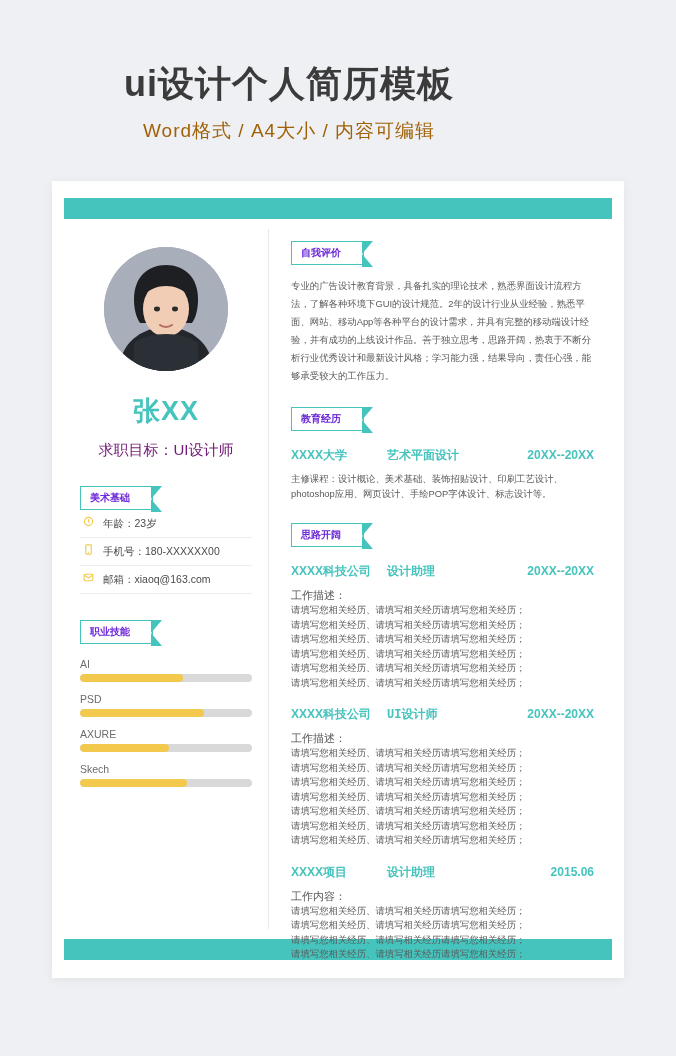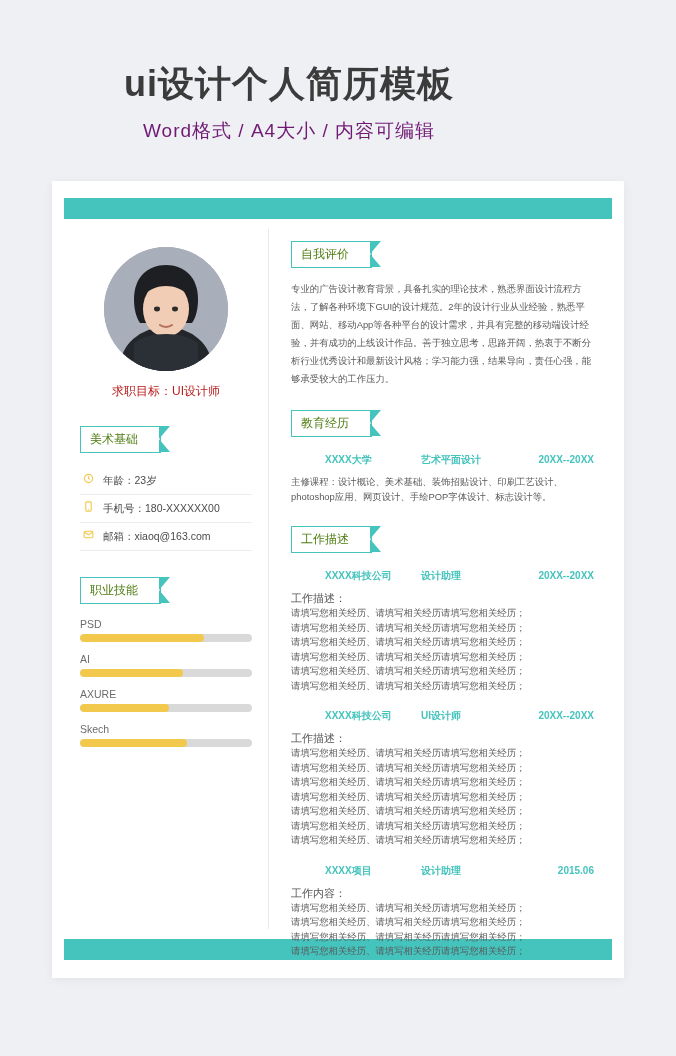--- a/index.html
+++ b/index.html
@@ -11,21 +11,21 @@
   }
   .page { width: 578px; height: 1056px; position: relative; }
 
   
   .promo { text-align: center; padding-top: 62px; }
   .promo-title {
     font-size: 36px; font-weight: bold; color: #3b3b3b;
     letter-spacing: 1px; line-height: 44px;
   }
   .promo-sub {
-    font-size: 19px; color: #701a75; margin-top: 12px; letter-spacing: 1px;
+    font-size: 19px; color: #a16207; margin-top: 12px; letter-spacing: 1px;
   }
 
   
   .sheet {
     position: absolute; left: 52px; top: 181px;
     width: 572px; height: 797px;
     background: #ffffff;
     box-shadow: 0 2px 10px rgba(0,0,0,0.06);
   }
   .bar-top {
@@ -50,39 +50,39 @@
   .photo {
     width: 124px; height: 124px; border-radius: 50%;
     background: #a9aebb; overflow: hidden; position: relative;
   }
   .photo svg { display: block; }
   .name {
     text-align: center; color: #45c3bd; font-size: 27px; font-weight: bold;
     margin-top: 22px; letter-spacing: 1px;
   }
   .target {
-    text-align: center; color: #b91c1c; font-size: 12px; margin-top: 12px;
+    text-align: center; color: #701a75; font-size: 15px; margin-top: 12px;
   }
 
   .sec-tag {
     position: relative; display: inline-block;
-    border: 1.5px solid #45c3bd; color: #4d7c0f;
-    font-size: 12px; font-weight: normal;
+    border: 1.5px solid #45c3bd; color: #6d28d9;
+    font-size: 10px; font-weight: bold;
     padding: 4px 22px 4px 9px; background: #fff;
   }
   .sec-tag::after {
     content: ""; position: absolute; right: -10px; top: -1.5px;
     width: 0; height: 0;
     border-top: 13px solid #45c3bd;
     border-bottom: 13px solid #45c3bd;
     border-right: 11px solid transparent;
   }
   .sec-tag-wrap { margin-top: 26px; }
 
-  .info-list { margin-top: 14px; }
+  .info-list { }
   .info-row {
     display: flex; align-items: flex-start; gap: 8px;
     padding: 6px 2px 7px 2px; border-bottom: 1px solid #ededed;
     font-size: 10.5px; color: #4a4a4a; line-height: 14px;
   }
   .info-ico { color: #f2c94c; width: 13px; flex: 0 0 13px; text-align: center; }
   .info-ico svg { display:block; margin: 0 auto; }
 
   .skills { margin-top: 14px; }
   .skill { margin-bottom: 11px; }
@@ -90,24 +90,24 @@
   .bar-bg { height: 8px; background: #d9d9d9; border-radius: 4px; overflow: hidden; }
   .bar-fg { height: 8px; background: #f2c94c; border-radius: 4px; }
 
   
   .right { flex: 1; padding: 12px 18px 0 22px; }
   .body-text {
     font-size: 9.4px; color: #5a5a5a; line-height: 18px; margin-top: 12px;
   }
   .job-head {
     display: flex; align-items: baseline; margin-top: 16px;
-    font-size: 10px; font-weight: bold; color: #45c3bd; margin-left: 34px;
+    font-size: 12px; font-weight: bold; color: #45c3bd;
   }
   .job-head .c1 { width: 96px; }
-  .job-head .c2 { flex: 1; }
+  .job-head .c2 { flex: 1; font-family: Liberation Mono, monospace; }
   .job-head .c3 { text-align: right; }
   .edu-courses { font-size: 9.4px; color: #5a5a5a; line-height: 15px; margin-top: 7px; }
   .sub-label { font-size: 11px; color: #555; margin-top: 8px; }
   .lines { }
   .lines div { font-size: 9.4px; color: #5a5a5a; line-height: 14.5px; }
   .right .sec-tag-wrap { margin-top: 22px; }
   .right .sec-tag-wrap:first-child { margin-top: 0; }
 </style>
 </head>
 <body>
@@ -135,20 +135,21 @@
               <ellipse cx="62" cy="62" rx="23" ry="28" fill="#f0cdb4"></ellipse>
               <path d="M39 48c4-16 14-24 23-24s19 8 23 24c-8-6-14-9-23-9s-15 3-23 9z" fill="#1d1f23"></path>
               <ellipse cx="53" cy="62" rx="3" ry="2.4" fill="#2b2b2b"></ellipse>
               <ellipse cx="71" cy="62" rx="3" ry="2.4" fill="#2b2b2b"></ellipse>
               <path d="M56 78c3 2.5 9 2.5 12 0" stroke="#b5705f" stroke-width="2" fill="none" stroke-linecap="round"></path>
               <path d="M30 96c8-6 18-9 32-9s24 3 32 9v28H30z" fill="#2b2f36"></path>
             </svg>
           </div>
         </div>
 
+        <div class="name">张XX</div>
         <div class="target">求职目标：UI设计师</div>
 
         <div class="sec-tag-wrap">
           <span class="sec-tag">美术基础</span>
         </div>
 
         <div class="info-list">
           <div class="info-row">
             <span class="info-ico">
               <svg width="11" height="11" viewBox="0 0 24 24" fill="none" stroke="#f2c94c" stroke-width="2.4">
@@ -177,29 +178,29 @@
             <span>邮箱：xiaoq@163.com</span>
           </div>
         </div>
 
         <div class="sec-tag-wrap">
           <span class="sec-tag">职业技能</span>
         </div>
 
         <div class="skills">
           <div class="skill">
+            <div class="skill-name">AI</div>
+            <div class="bar-bg">
+                <div class="bar-fg" style="width: 60%;"></div>
+              </div>
+          </div>
+          <div class="skill">
             <div class="skill-name">PSD</div>
             <div class="bar-bg">
                 <div class="bar-fg" style="width: 72%;"></div>
-              </div>
-          </div>
-          <div class="skill">
-            <div class="skill-name">AI</div>
-            <div class="bar-bg">
-                <div class="bar-fg" style="width: 60%;"></div>
               </div>
           </div>
           <div class="skill">
             <div class="skill-name">AXURE</div>
             <div class="bar-bg">
                 <div class="bar-fg" style="width: 52%;"></div>
               </div>
           </div>
           <div class="skill">
             <div class="skill-name">Skech</div>
@@ -223,21 +224,21 @@
         <div>
           <div class="job-head">
             <span class="c1">XXXX大学</span>
             <span class="c2">艺术平面设计</span>
             <span class="c3">20XX--20XX</span>
           </div>
           <div class="edu-courses">主修课程：设计概论、美术基础、装饰招贴设计、印刷工艺设计、photoshop应用、网页设计、手绘POP字体设计、标志设计等。</div>
         </div>
 
         <div class="sec-tag-wrap">
-          <span class="sec-tag">工作描述</span>
+          <span class="sec-tag">思路开阔</span>
         </div>
 
         <div>
           <div class="job-head">
             <span class="c1">XXXX科技公司</span>
             <span class="c2">设计助理</span>
             <span class="c3">20XX--20XX</span>
           </div>
           <div class="sub-label">工作描述：</div>
           <div class="lines">

